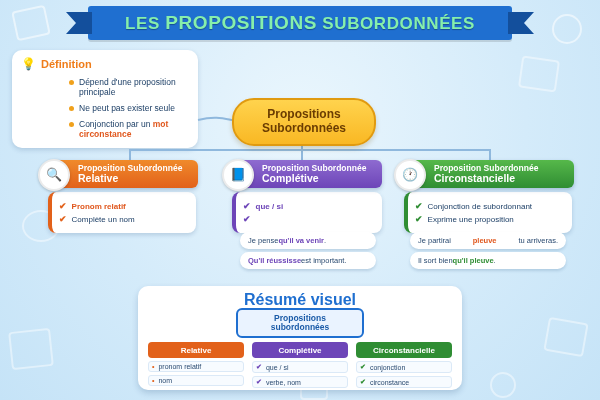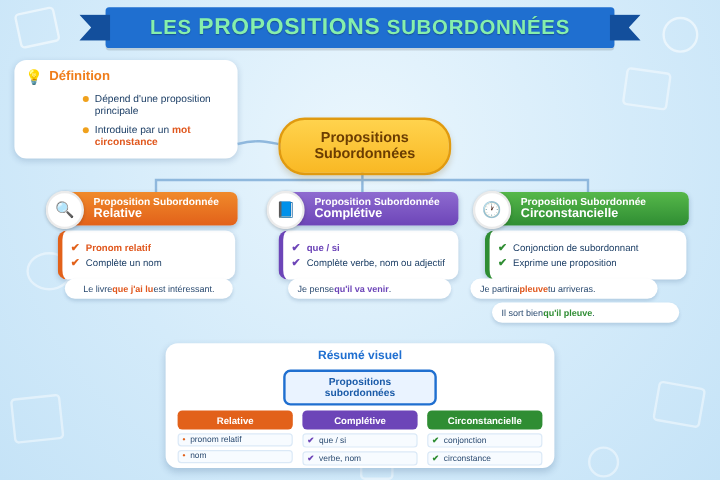--- a/index.html
+++ b/index.html
@@ -110,31 +110,31 @@
     font-size:7.5px;color:#2a4a70;
     padding:4px 8px;box-sizing:border-box;white-space:nowrap;
     display:flex;align-items:center;
   }
   .ex .hl-o{color:#e0571d;font-weight:bold;}
   .ex .hl-p{color:#6d45b8;font-weight:bold;}
   .ex .hl-g{color:#2f8d33;font-weight:bold;}
   #ex-r1{left:54px;top:232px;width:140px;justify-content:center;}
   #ex-c1{left:240px;top:232px;width:136px;}
   #ex-c2{left:240px;top:252px;width:136px;}
-  #ex-g1{left:392px;top:232px;width:156px;}
+  #ex-g1{left:410px;top:232px;width:156px;justify-content:space-between;}
   #ex-g2{left:410px;top:252px;width:156px;}
 
   
   .summary{
     position:absolute;left:138px;top:286px;width:324px;height:104px;
     background:#fff;border-radius:10px;
     box-shadow:0 3px 6px rgba(20,60,110,.2);
   }
   .summary .stitle{
-    text-align:center;color:#1f6fd0;font-weight:bold;font-size:10px;
+    text-align:center;color:#1f6fd0;font-weight:bold;font-size:16px;
     padding-top:5px;
   }
   .sumnode{
     position:absolute;left:50%;transform:translateX(-50%);top:22px;
     width:124px;height:26px;background:#eaf3ff;border:2px solid #1f6fd0;border-radius:6px;
     color:#1b5ba8;font-weight:bold;font-size:8.5px;line-height:1.1;
     display:flex;align-items:center;justify-content:center;text-align:center;
   }
   .sumcol{position:absolute;top:56px;width:96px;}
   .sumcol .ch{
@@ -191,21 +191,25 @@
     <div class="defhead">
       <span class="bulb">💡</span>
       <span>Définition</span>
     </div>
     <div class="defitem">
       <span class="dot"></span>
       <span>Dépend d'une proposition principale</span>
     </div>
     <div class="defitem">
       <span class="dot"></span>
-      <span><span>Introduite par un </span><b>mot circonstance</b></span>
+      <span>Ne peut pas exister seule</span>
+    </div>
+    <div class="defitem">
+      <span class="dot"></span>
+      <span><span>Conjonction par un </span><b>mot circonstance</b></span>
     </div>
   </div>
 
   <div class="central">
     <div>
       <div>Propositions</div>
       <div>Subordonnées</div>
     </div>
   </div>
 
@@ -244,45 +248,44 @@
     </div>
   </div>
 
   <div class="feat" id="feat-com">
     <div class="row">
       <span class="chk">✔</span>
       <b>que / si</b>
     </div>
     <div class="row">
       <span class="chk">✔</span>
-      <span>Complète verbe, nom ou adjectif</span>
     </div>
   </div>
 
   <div class="feat" id="feat-cir">
     <div class="row">
       <span class="chk">✔</span>
       <span>Conjonction de subordonnant</span>
     </div>
     <div class="row">
       <span class="chk">✔</span>
       <span>Exprime une proposition</span>
     </div>
   </div>
 
-  <div class="ex" id="ex-r1">
-    <span>Le livre </span>
-      <span class="hl-o">que j'ai lu</span>
-      <span> est intéressant.</span>
-  </div>
 
   <div class="ex" id="ex-c1">
     <span>Je pense </span>
       <span class="hl-p">qu'il va venir</span>
       <span>.</span>
+  </div>
+  <div class="ex" id="ex-c2">
+    <span></span>
+      <span class="hl-p">Qu'il réussisse</span>
+      <span> est important.</span>
   </div>
 
   <div class="ex" id="ex-g1">
     <span>Je partirai </span>
       <span class="hl-o">pleuve</span>
       <span> tu arriveras.</span>
   </div>
   <div class="ex" id="ex-g2">
     <span>Il sort bien </span>
       <span class="hl-g">qu'il pleuve</span>

